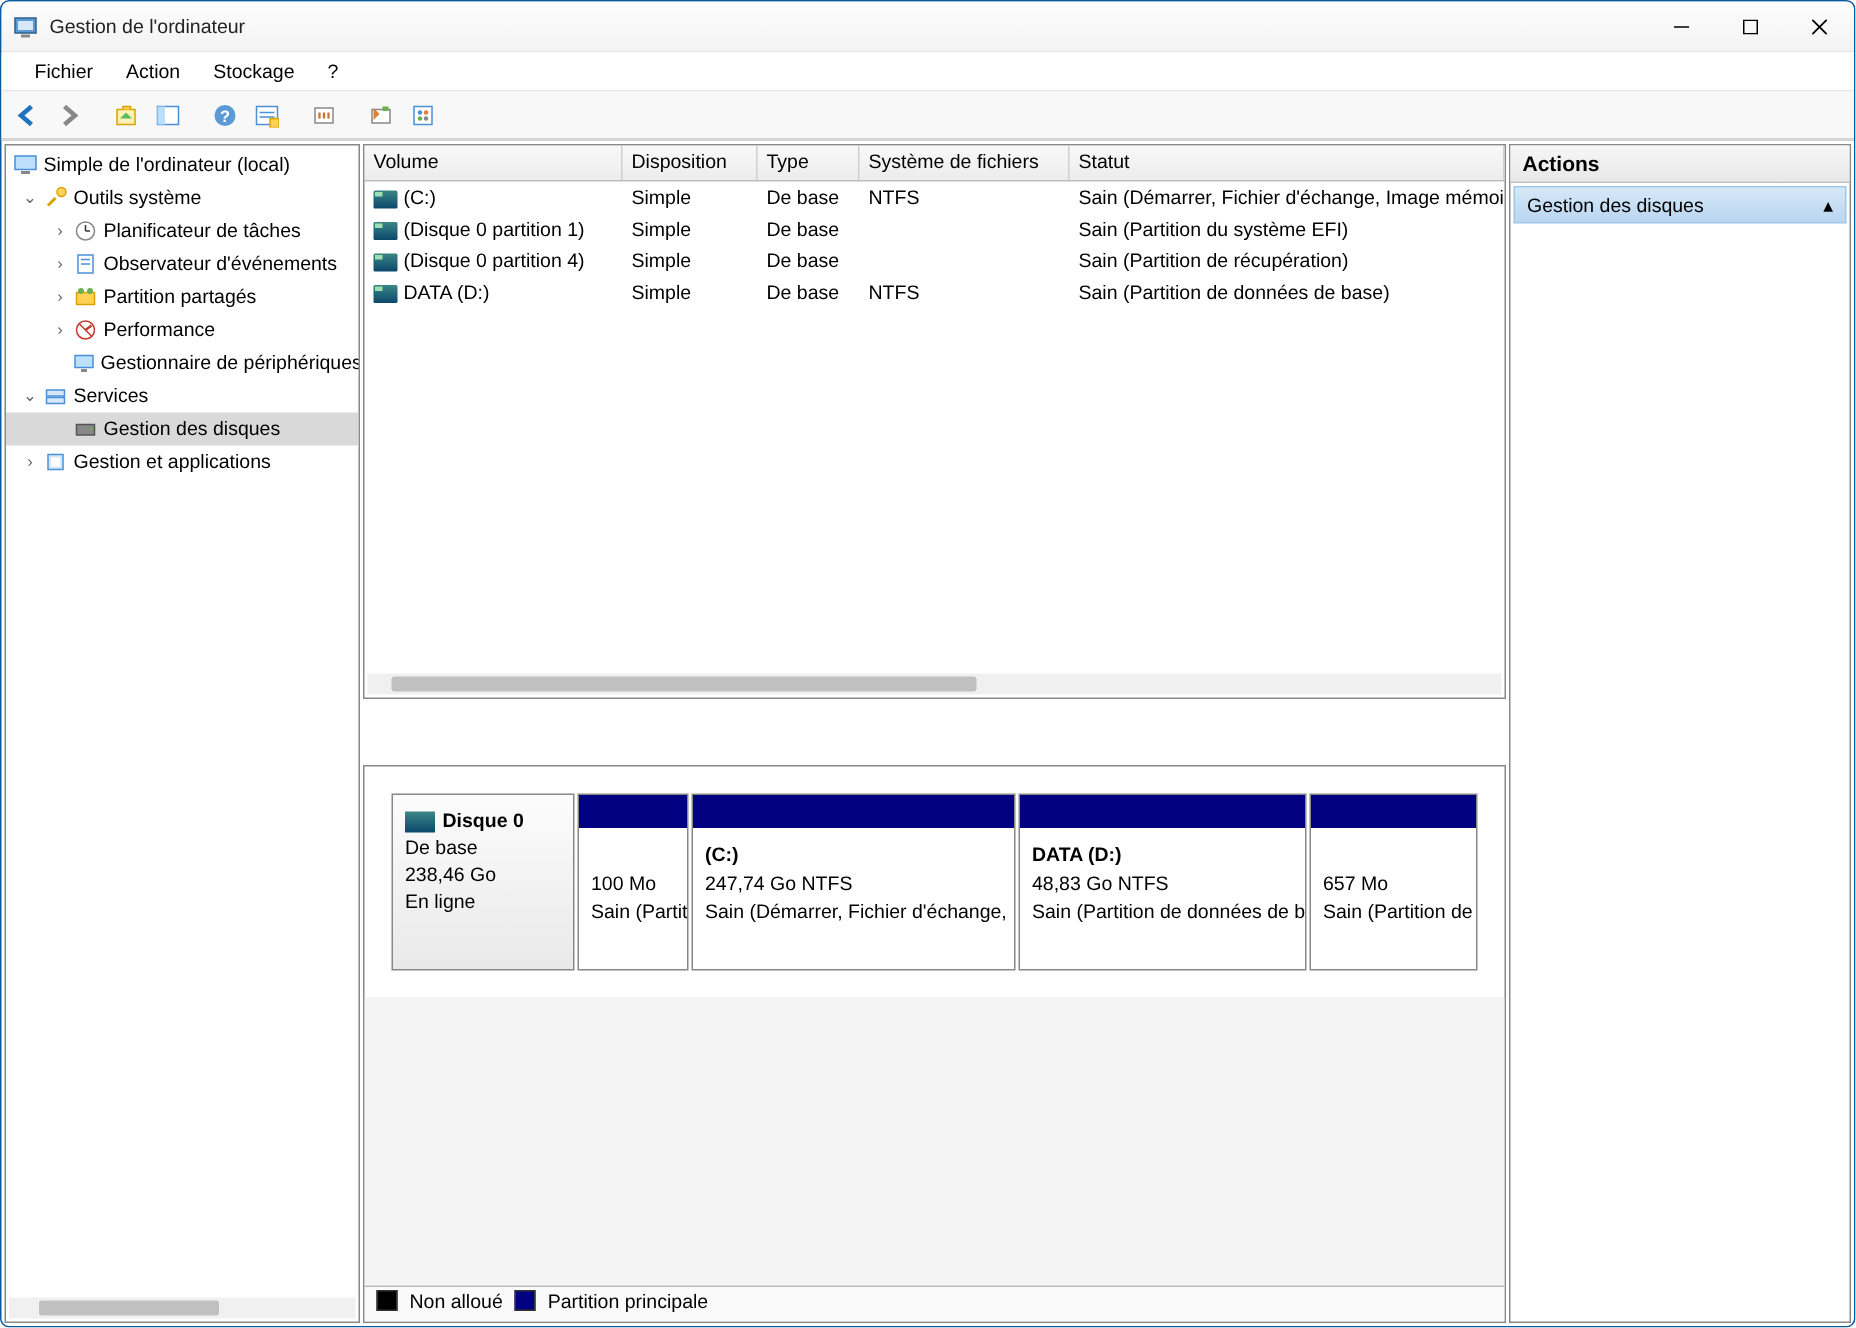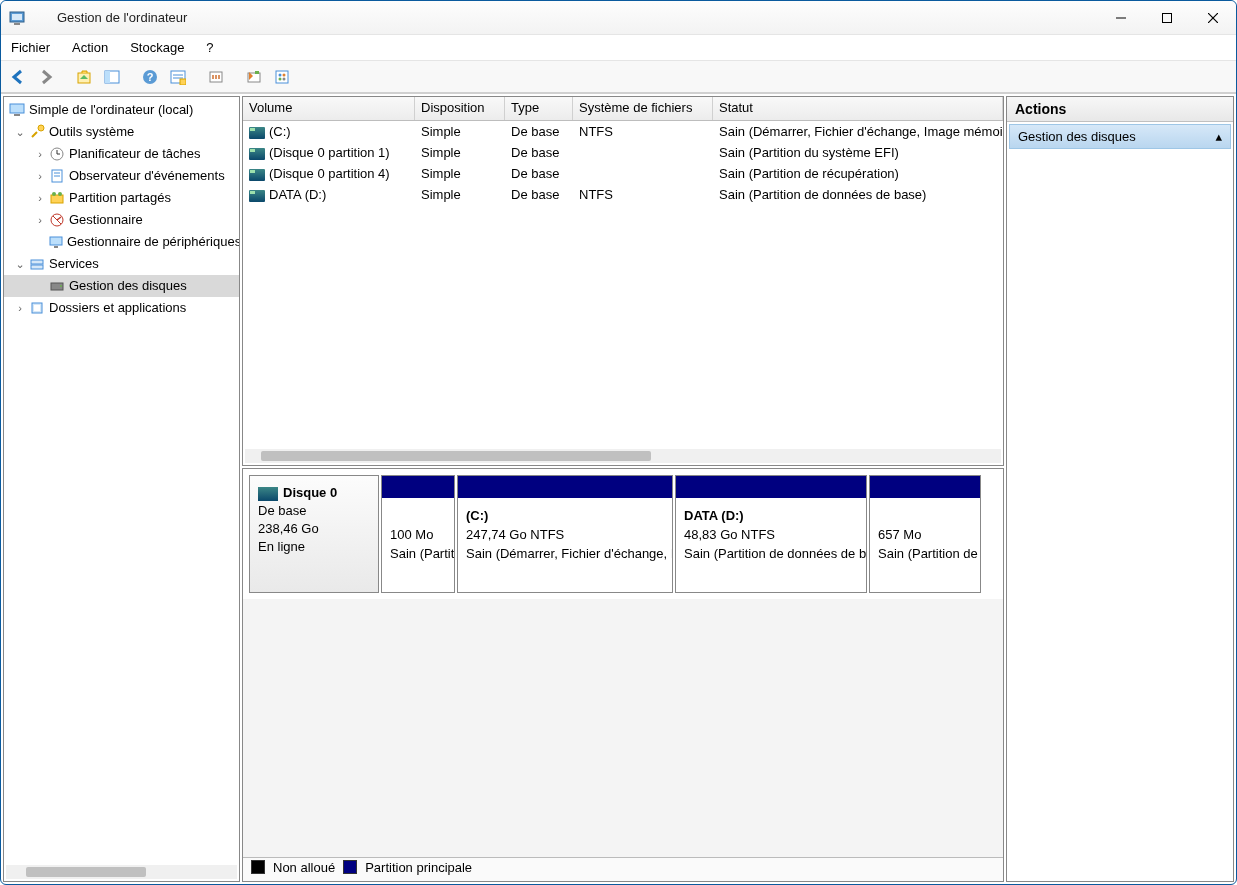--- a/index.html
+++ b/index.html
@@ -1,27 +1,27 @@
 <!DOCTYPE html>
 <html><head>
 <meta charset="utf-8">
 <style>
   * { box-sizing: border-box; margin: 0; padding: 0; }
   body { font-family: "Segoe UI", Tahoma, sans-serif; font-size: 13px; color: #000; background: #fff; overflow: hidden; }
   .window { width: 1237px; height: 885px; border: 1px solid #0a5a9e; border-radius: 6px; display: flex; flex-direction: column; background: #fff; }
 
   
-  .titlebar { height: 34px; display: flex; align-items: center; background: linear-gradient(#fdfdfd,#f3f3f3); border-bottom: 1px solid #e5e5e5; padding-left: 8px; border-radius: 6px 6px 0 0; gap: 24px;}
+  .titlebar { height: 34px; display: flex; align-items: center; background: linear-gradient(#fdfdfd,#f3f3f3); border-bottom: 1px solid #e5e5e5; padding-left: 8px; border-radius: 6px 6px 0 0;}
   .titlebar .app-icon { width:16px; height:16px; margin-right:8px; display:inline-flex; align-items:center; justify-content:center;}
   .titlebar .title { flex:1; font-size:13px; color:#222;}
   .titlebar .win-controls { display:flex; }
   .titlebar .win-btn { width:46px; height:32px; display:flex; align-items:center; justify-content:center; }
 
   
-  .menubar { height:26px; display:flex; align-items:center; padding:0 0; gap:2px; border-bottom:1px solid #e5e5e5; background:#fff;}
+  .menubar { height:26px; display:flex; align-items:center; padding:0 12px; gap:2px; border-bottom:1px solid #e5e5e5; background:#fff;}
   .menubar .menu-item { padding:3px 10px; border-radius:2px; cursor:default;}
 
   
   .toolbar { height:32px; display:flex; align-items:center; padding:2px 4px; gap:2px; background:#f8f8f8; border-bottom:1px solid #d0d0d0;}
   .toolbar .tbtn { width:26px; height:26px; display:flex; align-items:center; justify-content:center; border:1px solid transparent; border-radius:2px;}
   .toolbar .tsep { width:8px; }
 
   
   .main { flex:1; display:flex; border-top:1px solid #d0d0d0; overflow:hidden;}
   .panel-border { border:1px solid #888; background:#fff;}
@@ -30,34 +30,34 @@
   .tree-pane { width:237px; min-width:237px; margin:2px 1px 2px 2px; overflow:hidden; position:relative;}
   .tree { padding:2px 0; line-height:22px; font-size:13px; white-space:nowrap; }
   .tree-row { display:flex; align-items:center; height:22px; padding-left:4px; cursor:default;}
   .tree-row.selected { background:#d9d9d9;}
   .tw { display:inline-block; width:16px; text-align:center; color:#666; font-size:11px;}
   .ticon { width:18px; height:16px; display:inline-flex; align-items:center; justify-content:center; margin-right:3px;}
   .tree-scroll-h { position:absolute; bottom:2px; left:2px; right:2px; height:14px; background:#f0f0f0;}
   .tree-scroll-h .thumb { position:absolute; left:20px; width:120px; top:2px; bottom:2px; background:#c0c0c0; border-radius:2px;}
 
   
-  .center { flex:1; display:flex; flex-direction:column; margin:2px 1px; overflow:hidden;}
+  .center { flex:1; display:flex; flex-direction:column; margin:2px 1px; overflow:hidden;gap:42px;}
   .vol-list { height:370px; display:flex; flex-direction:column; margin-bottom:2px; overflow:hidden; position:relative;}
   .vol-header { display:flex; background:linear-gradient(#f9f9f9,#ececec); border-bottom:1px solid #bdbdbd; height:24px; font-size:13px;}
   .vh-cell { padding:3px 6px; border-right:1px solid #d0d0d0; overflow:hidden; white-space:nowrap;}
   .vol-body { flex:1; overflow:hidden; font-size:13px; position:relative;}
   .vrow { display:flex; height:21px; align-items:center;}
   .vcell { padding:1px 6px; overflow:hidden; white-space:nowrap;}
   .vicon { width:16px; height:12px; background:linear-gradient(#3b8686,#0b486b); border-radius:1px; display:inline-block; margin-right:4px; vertical-align:middle; position:relative;}
   .vicon::after{content:""; position:absolute; top:1px; left:1px; width:5px; height:3px; background:#9de0ad;}
   .vol-scroll-h { position:absolute; bottom:2px; left:2px; right:2px; height:14px; background:#f0f0f0;}
   .vol-scroll-h .thumb { position:absolute; left:16px; width:390px; top:2px; bottom:2px; background:#c0c0c0; border-radius:2px;}
 
   .disk-map { flex:1; display:flex; flex-direction:column; overflow:hidden;}
-  .disk-row { display:flex; margin:6px; height:118px;}
+  .disk-row { display:flex; margin:18px; height:118px;}
   .disk-info { width:130px; border:1px solid #888; background:linear-gradient(#fcfcfc,#e9e9e9); padding:8px 8px 4px 8px; font-size:13px; line-height:18px; position:relative;}
   .disk-info .dicon { width:20px; height:14px; background:linear-gradient(#3b8686,#0b486b); display:inline-block; margin-right:5px; vertical-align:middle;}
   .disk-parts { flex:1; display:flex; gap:2px; margin-left:2px;}
   .part { border:1px solid #888; display:flex; flex-direction:column; overflow:hidden;}
   .part-head { height:22px; background:#000080;}
   .part-body { flex:1; padding:8px 8px 4px 8px; font-size:13px; line-height:19px; overflow:hidden; white-space:nowrap;}
   .legend { height:24px; border-top:1px solid #bbb; display:flex; padding:2px 8px; gap:8px; font-size:13px; background:#fafafa;}
   .leg-sq { width:14px; height:14px; display:inline-block; border:1px solid #333;}
 
   
@@ -233,21 +233,21 @@
         </div>
         <div class="tree-row" style="padding-left:28px">
           <span class="tw">›</span>
           <span class="ticon">
               <svg width="16" height="16">
                 <circle cx="8" cy="8" r="6" fill="#fff" stroke="#c0392b"></circle>
                 <line x1="8" y1="8" x2="12" y2="5" stroke="#c0392b" stroke-width="1.5"></line>
                 <line x1="4" y1="4" x2="12" y2="12" stroke="#c0392b" stroke-width="1"></line>
               </svg>
             </span>
-          <span>Gestionnaire</span>
+          <span>Performance</span>
         </div>
         <div class="tree-row" style="padding-left:44px">
           <span class="ticon">
               <svg width="16" height="16">
                 <rect x="2" y="3" width="12" height="8" fill="#bcdffb" stroke="#4a90d9"></rect>
                 <rect x="6" y="12" width="4" height="2" fill="#888"></rect>
               </svg>
             </span>
           <span>Gestionnaire de périphériques</span>
         </div>
@@ -271,21 +271,21 @@
           <span>Gestion des disques</span>
         </div>
         <div class="tree-row" style="padding-left:8px">
           <span class="tw">›</span>
           <span class="ticon">
               <svg width="16" height="16">
                 <rect x="3" y="3" width="10" height="10" fill="#d6e8f8" stroke="#4a90d9"></rect>
                 <rect x="5" y="5" width="6" height="6" fill="#fff"></rect>
               </svg>
             </span>
-          <span>Dossiers et applications</span>
+          <span>Gestion et applications</span>
         </div>
       </div>
       <div class="tree-scroll-h">
           <div class="thumb"></div>
         </div>
     </div>
 
     <div class="center">
 
       <div class="vol-list panel-border">

